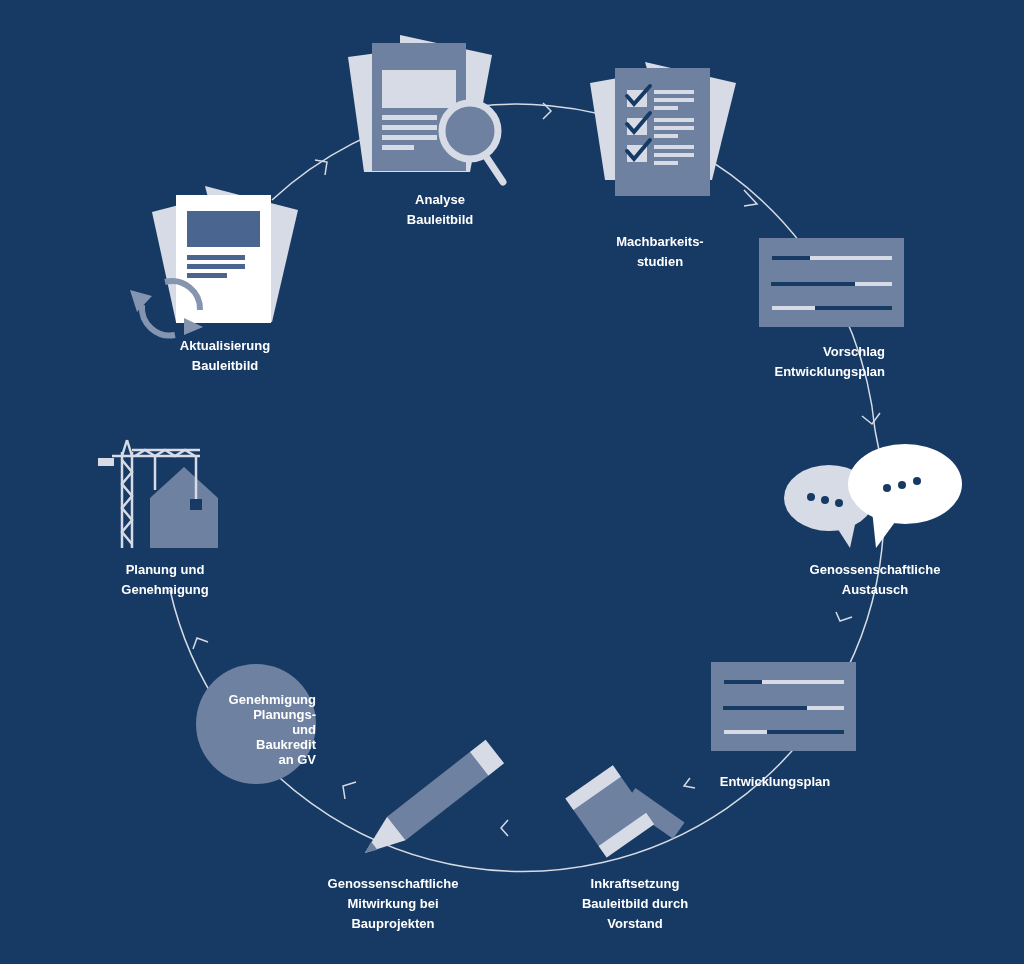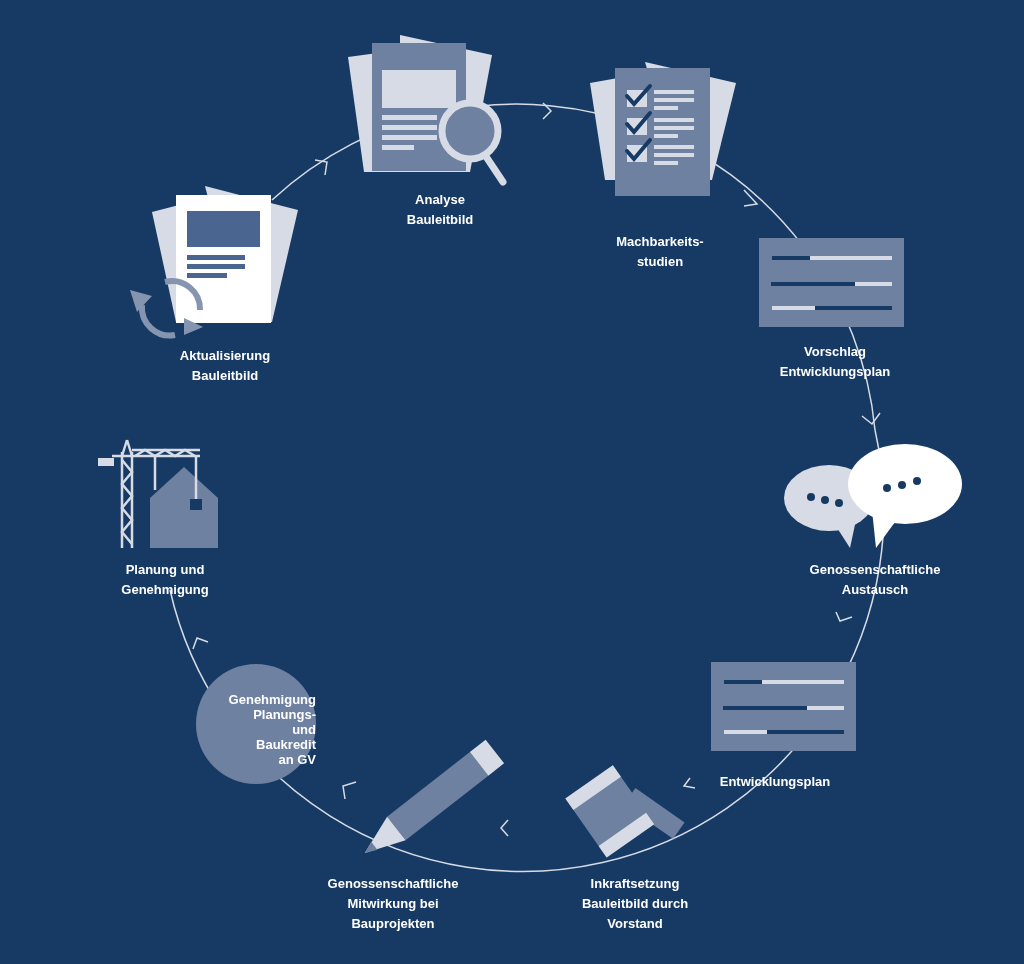--- a/index.html
+++ b/index.html
@@ -149,32 +149,32 @@
     </g>
     <polygon points="130,290 152,296 137,312" fill="#8595b0"></polygon>
     <polygon points="184,318 203,327 184,335" fill="#8595b0"></polygon>
   </g>
 </svg>
 
 <div class="label" style="left:380px;top:190px;width:120px;">Analyse
 Bauleitbild</div>
 <div class="label" style="left:590px;top:232px;width:140px;">Machbarkeits-
 studien</div>
-<div class="label" style="left:755px;top:342px;width:160px;">Vorschlag
+<div class="label" style="left:725px;top:342px;width:160px;text-align:right;">Vorschlag
 Entwicklungsplan</div>
 <div class="label" style="left:770px;top:560px;width:210px;">Genossenschaftliche
 Austausch</div>
 <div class="label" style="left:700px;top:772px;width:150px;">Entwicklungsplan</div>
 <div class="label" style="left:560px;top:874px;width:150px;">Inkraftsetzung
 Bauleitbild durch
 Vorstand</div>
 <div class="label" style="left:293px;top:874px;width:200px;">Genossenschaftliche
 Mitwirkung bei
 Bauprojekten</div>
 <div class="circ-label" style="left:196px;top:692px;width:120px;line-height:15px;">Genehmigung
 Planungs-
 und
 Baukredit
 an GV</div>
 <div class="label" style="left:100px;top:560px;width:130px;">Planung und
 Genehmigung</div>
-<div class="label" style="left:160px;top:346px;width:130px;">Aktualisierung
+<div class="label" style="left:160px;top:336px;width:130px;">Aktualisierung
 Bauleitbild</div>
 
 </body></html>

